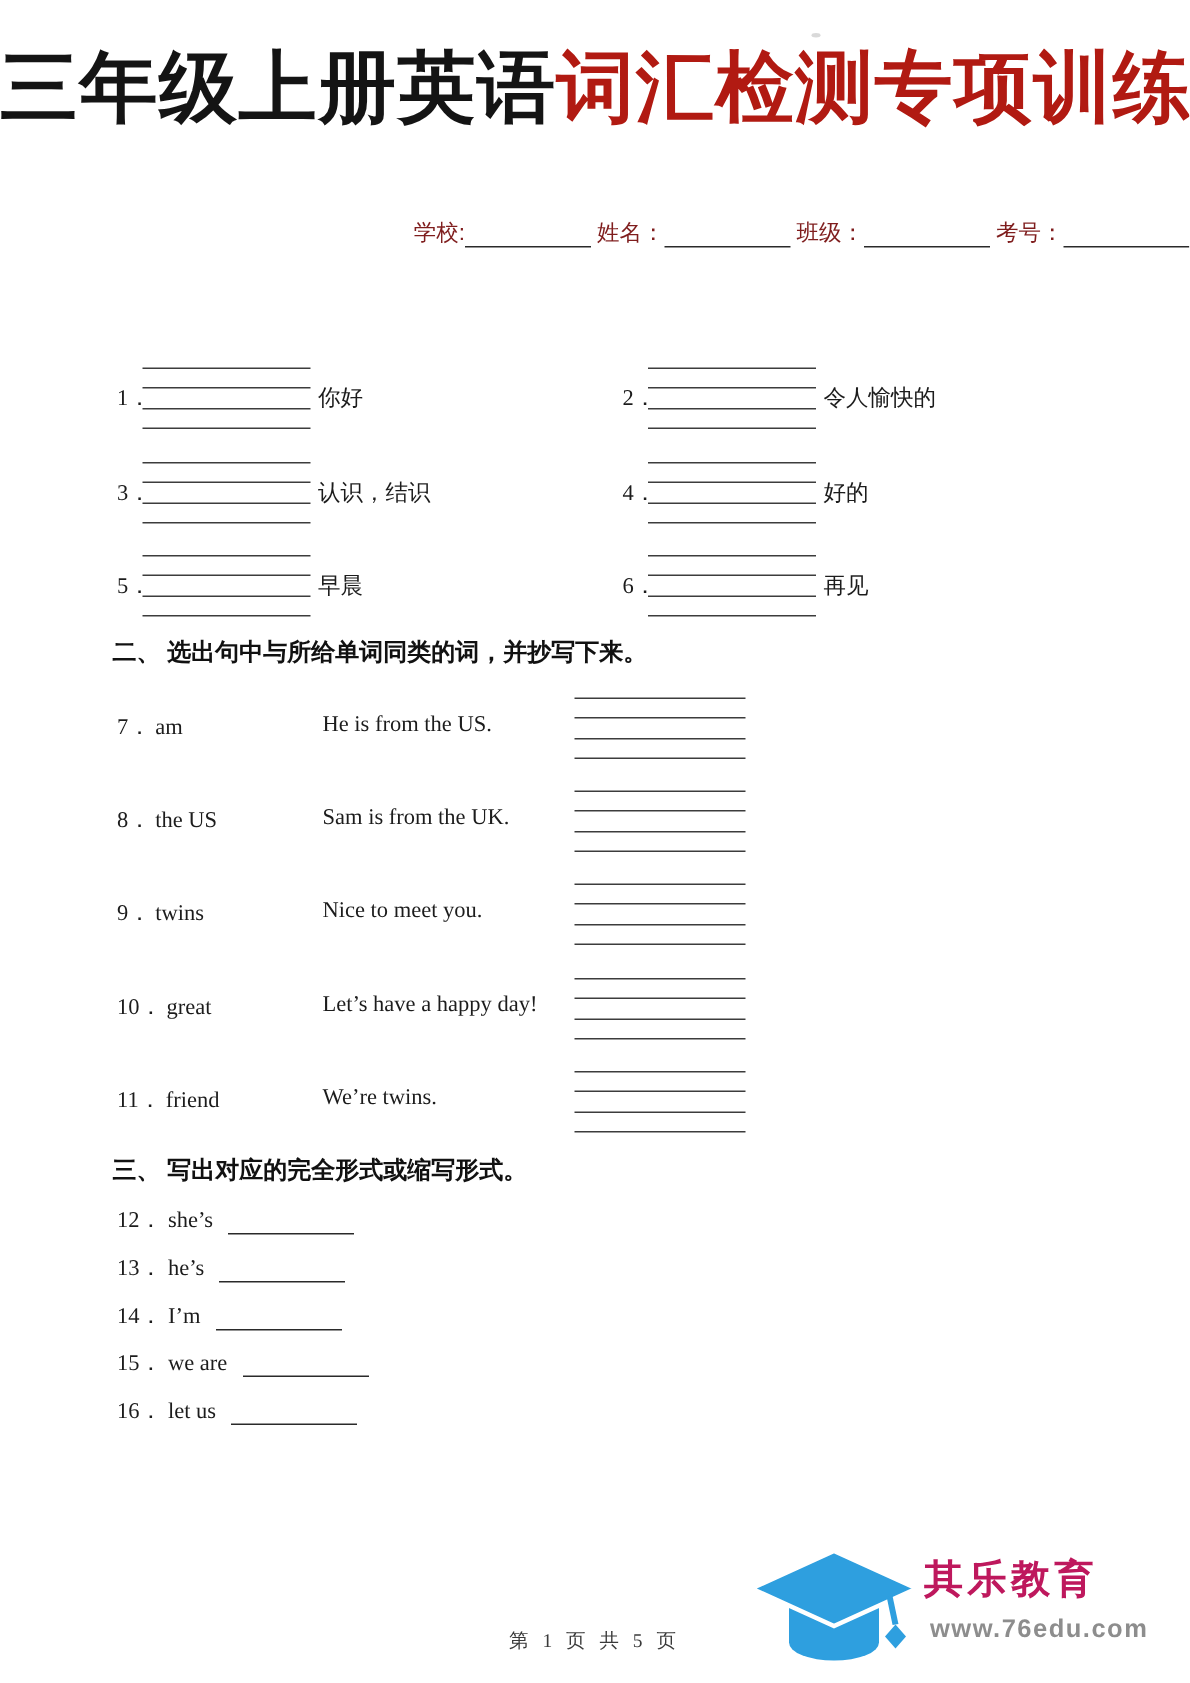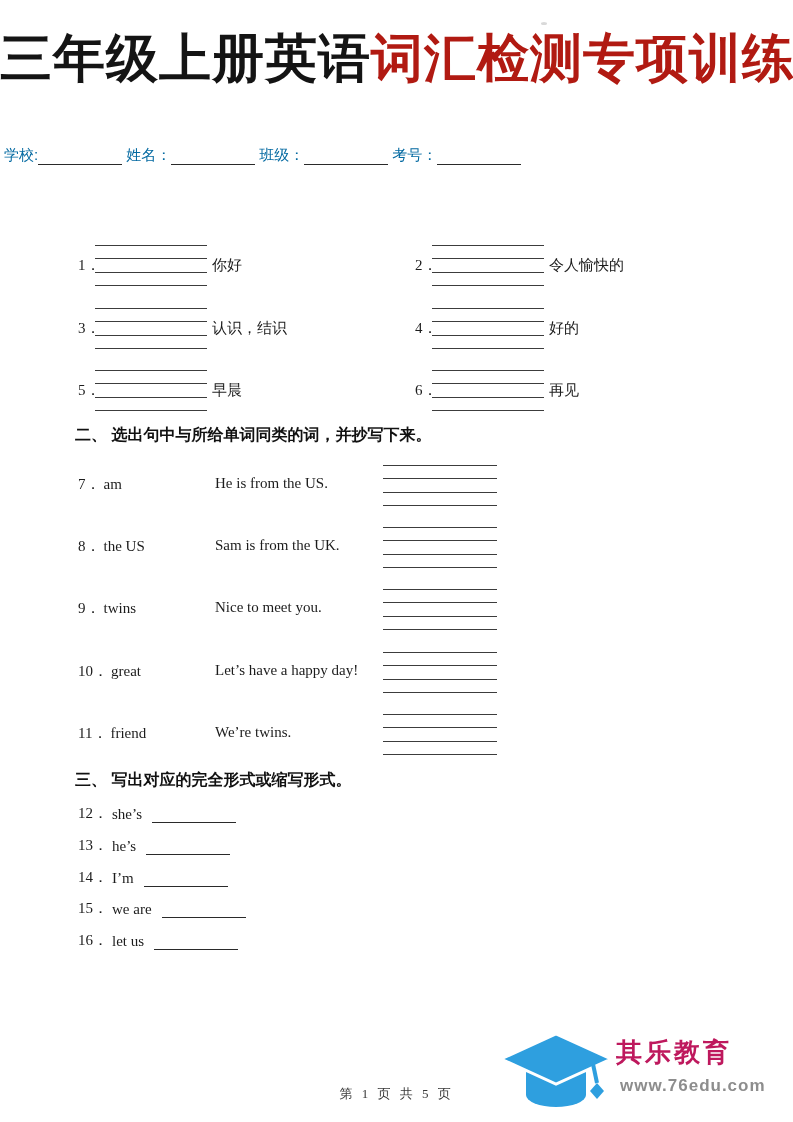--- a/index.html
+++ b/index.html
@@ -7,22 +7,22 @@
          font-family:"Liberation Serif", serif; color:#1c1c1c;}
 
   
   .title {position:absolute; top:24px; left:0; width:100%; text-align:center;
           font-family:"Liberation Sans", sans-serif; font-weight:bold; font-size:52px;
           letter-spacing:1px; white-space:nowrap; color:#141414;}
   .title .red {color:#b11a12;}
   .subtitle {position:absolute; top:109px; left:0; width:100%; text-align:center;
              font-family:"Liberation Sans", sans-serif; font-weight:bold; font-size:19px; color:#141414;}
   .info-line {position:absolute; top:146px; left:0; width:100%; display:flex;
-              justify-content:flex-start; align-items:flex-end;
-              font-family:Liberation Sans, sans-serif; font-size:15px; color:#0369a1;}
+              justify-content:flex-end; align-items:flex-end;
+              font-family:Liberation Sans, sans-serif; font-size:15px; color:#7f1d1d;}
   .info-line .lbl {margin-left:4px;}
   .info-line .uline {display:inline-block; width:84px; height:16px;
                      border-bottom:1px solid #2a2a2a;}
 
   
   .sec-heading {position:absolute; left:75px; font-family:"Liberation Sans", sans-serif;
                 font-weight:bold; font-size:16px; color:#111; white-space:nowrap;}
 
   
   .grid4 {position:absolute; width:112px; height:39px;}

